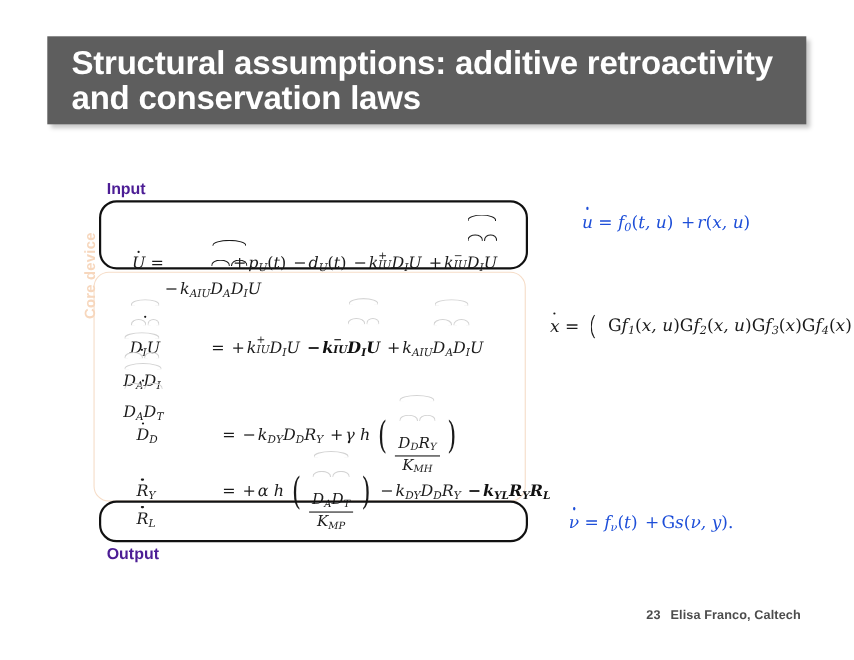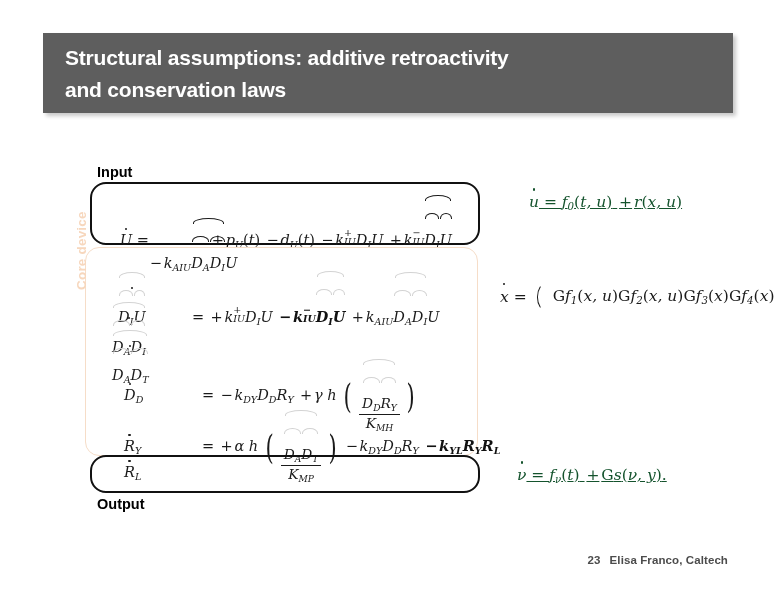--- a/index.html
+++ b/index.html
@@ -22,21 +22,21 @@
     top: 33px;
     width: 690px;
     height: 80px;
     background: #5e5e5e;
     box-shadow: 3px 3px 4px rgba(0,0,0,0.22);
     box-sizing: border-box;
     padding: 9px 20px 0 22px;
   }
   #title-text {
     color: #ffffff;
-    font-size: 21px;
+    font-size: 30px;
     font-weight: bold;
     line-height: 32px;
     letter-spacing: -0.2px;
     white-space: pre-line;
   }
 
   
   .math {
     font-family: "DejaVu Serif", serif;
     font-style: italic;
@@ -112,21 +112,21 @@
     transform: scaleX(0.62);
     font-family: "DejaVu Serif", serif;
   }
 
   
   .edge-label {
     position: absolute;
     font-family: "Liberation Sans", sans-serif;
     font-size: 14.5px;
     font-weight: bold;
-    color: #000000;
+    color: #4c1d95;
   }
   #label-input { left: 97px; top: 164px; }
   #label-output { left: 97px; top: 496px; }
 
   
   .eq-box {
     position: absolute;
     border: 2px solid #111111;
     border-radius: 16px;
     background: transparent;
@@ -177,22 +177,21 @@
 
   
   .faded { color: #d3d3d3; }
   .faded .hat::before { border-color: #d3d3d3; }
   .strong { color: #111111; font-weight: bold; }
 
   
   .right-eq {
     position: absolute;
     font-size: 15.5px;
-    color: #14532d;
-    text-decoration: underline;
+    color: #1d4ed8;
   }
   #right-eq-u  { left: 529px; top: 193px; }
   #right-eq-nu { left: 517px; top: 466px; }
 
   #right-eq-x {
     position: absolute;
     left: 500px;
     top: 282px;
     display: flex;
     align-items: center;

